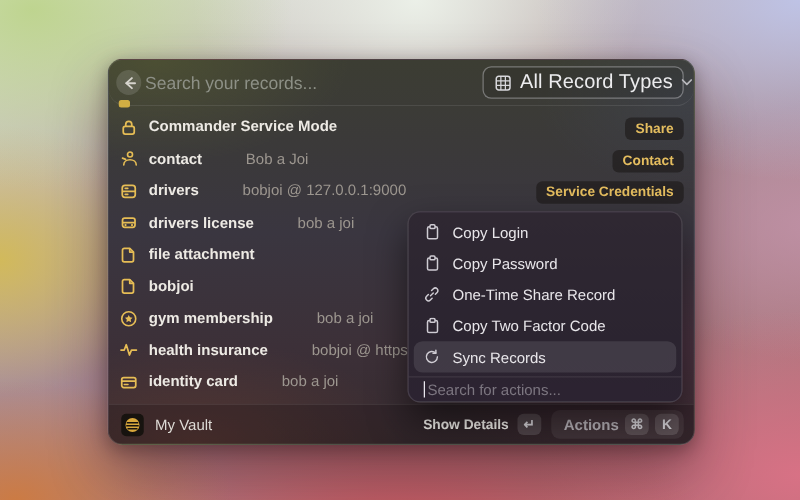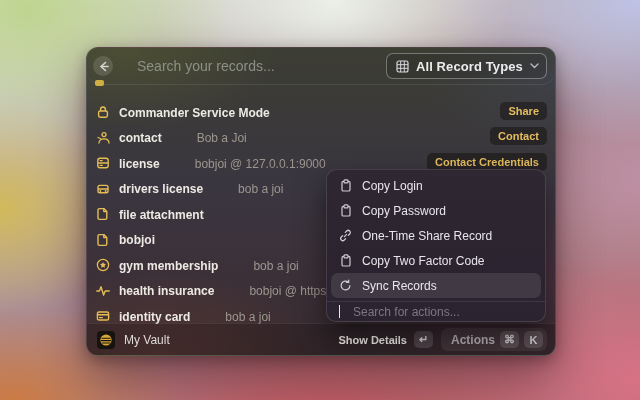--- a/index.html
+++ b/index.html
@@ -30,21 +30,21 @@
       radial-gradient(55% 50% at 90% 75%, rgba(150,62,108,.20), transparent 65%),
       radial-gradient(60% 45% at 15% 100%, rgba(160,82,52,.25), transparent 60%),
       linear-gradient(180deg, #3c3d33 0%, #3a3640 45%, #3c3038 75%, #372b2f 100%);
     box-shadow: 0 22px 45px rgba(60,15,25,.45), 0 4px 14px rgba(0,0,0,.30);
     border:1px solid rgba(255,255,255,.10);
   }
 
   
   .searchbar{
     position:relative; height:37px; display:flex; align-items:center;
-    padding:0 8px 0 6px; gap:24px;
+    padding:0 8px 0 6px; gap:3px;
     border-bottom:1px solid rgba(255,255,255,.09);
     border-radius:14px;
   }
   .backbtn{
     width:20px; height:20px; border-radius:50%; flex:0 0 auto;
     background:rgba(255,255,255,.13); border:none; cursor:pointer;
     color:#d6d4cd; font-size:12px; line-height:20px; text-align:center;
     display:grid; place-items:center;
   }
   .search-input{
@@ -52,31 +52,31 @@
     font-family:"Liberation Sans", sans-serif;
     font-size:14px; color:#e9e7e1;
   }
   .search-input::placeholder{ color:#8d9086; opacity:1; }
   .filterbox{
     flex:0 0 auto; display:flex; align-items:center; gap:7px;
     height:26px; width:161px; padding:0 9px;
     border:1px solid rgba(200,200,205,.45); border-radius:7px;
     background:rgba(10,10,14,.10); color:#ececee; cursor:pointer;
   }
-  .filterbox .flabel{ font-size:13px; font-weight:700; letter-spacing:.1px; white-space:nowrap; }
+  .filterbox .flabel{ font-size:16px; font-weight:400; letter-spacing:.1px; white-space:nowrap; }
   .filterbox .chev{ margin-left:auto; display:flex; }
 
   
   .list{ position:relative; padding-top:9px; }
   .sliver{
     position:absolute; left:8px; top:-5px; width:9px; height:6px;
     background:#d9b445; border-radius:2px; opacity:.95;
   }
   .row{
-    height:25.5px; display:flex; align-items:flex-end; gap:9px; padding:0 8px;
+    height:25.5px; display:flex; align-items:flex-start; gap:9px; padding:0 8px;
   }
   .ric{ width:15px; height:15px; flex:0 0 auto; display:grid; place-items:center; color:#e6bd55; }
   .rtitle{ font-size:12px; font-weight:700; color:#edeae4; white-space:nowrap; }
   .rsub{ font-size:12px; color:#9c968f; white-space:nowrap;padding-left:26px; }
   .rsub:empty{ display:none; }
   .badge{
     margin-left:auto; font-size:11px; font-weight:700; color:#e4bd5f;
     background:rgba(18,15,13,.48); border-radius:5px; padding:3px 8px;
     white-space:nowrap;
   }
@@ -91,21 +91,21 @@
   }
   .mitem{
     height:25px; margin:0 4px; display:flex; align-items:center; gap:10px;
     padding:0 8px; border-radius:7px; color:#e8e6ea; cursor:pointer;
   }
   .mitem.hl{ background:rgba(255,255,255,.10); }
   .mic{ width:13px; height:13px; display:grid; place-items:center; color:#cfccd3; }
   .mlabel{ font-size:12px; font-weight:500; white-space:nowrap; }
   .mdivider{ height:1px; background:rgba(255,255,255,.09); margin-top:3px; }
   .msearch{
-    flex:1; display:flex; align-items:center; padding:0 12px; gap:13px; cursor:text;
+    flex:1; display:flex; align-items:center; padding:0 12px; gap:2px; cursor:text;
   }
   .caret{ width:1px; height:13px; background:#e9e7ee; }
   .msearch .mph{ font-size:12px; color:#7c7680; }
 
   
   .footer{
     position:absolute; left:0; right:0; bottom:0; height:32px;
     display:flex; align-items:center; padding:0 8px 0 10px;
     border-top:1px solid rgba(255,255,255,.08);
     background:rgba(16,10,12,.22);
@@ -199,23 +199,23 @@
 
       <div class="row">
         <span class="ric">
           <svg width="14" height="14" viewBox="0 0 14 14">
               <rect x="1.8" y="2.2" width="10.4" height="9.6" rx="2.2" fill="none" stroke="currentColor" stroke-width="1.4"></rect>
               <line x1="1.8" y1="7" x2="12.2" y2="7" stroke="currentColor" stroke-width="1.4"></line>
               <line x1="4.2" y1="4.6" x2="6.2" y2="4.6" stroke="currentColor" stroke-width="1.4" stroke-linecap="round"></line>
               <line x1="4.2" y1="9.4" x2="6.2" y2="9.4" stroke="currentColor" stroke-width="1.4" stroke-linecap="round"></line>
             </svg>
         </span>
-        <span class="rtitle">license</span>
+        <span class="rtitle">drivers</span>
         <span class="rsub">bobjoi @ 127.0.0.1:9000</span>
-        <span class="badge">Contact Credentials</span>
+        <span class="badge">Service Credentials</span>
       </div>
 
       <div class="row">
         <span class="ric">
           <svg width="14" height="14" viewBox="0 0 14 14">
               <rect x="2" y="3.4" width="10" height="7.4" rx="1.8" fill="none" stroke="currentColor" stroke-width="1.4"></rect>
               <line x1="2" y1="7" x2="12" y2="7" stroke="currentColor" stroke-width="1.4"></line>
               <circle cx="4.4" cy="9" r="0.9" fill="currentColor"></circle>
               <circle cx="9.6" cy="9" r="0.9" fill="currentColor"></circle>
             </svg>

